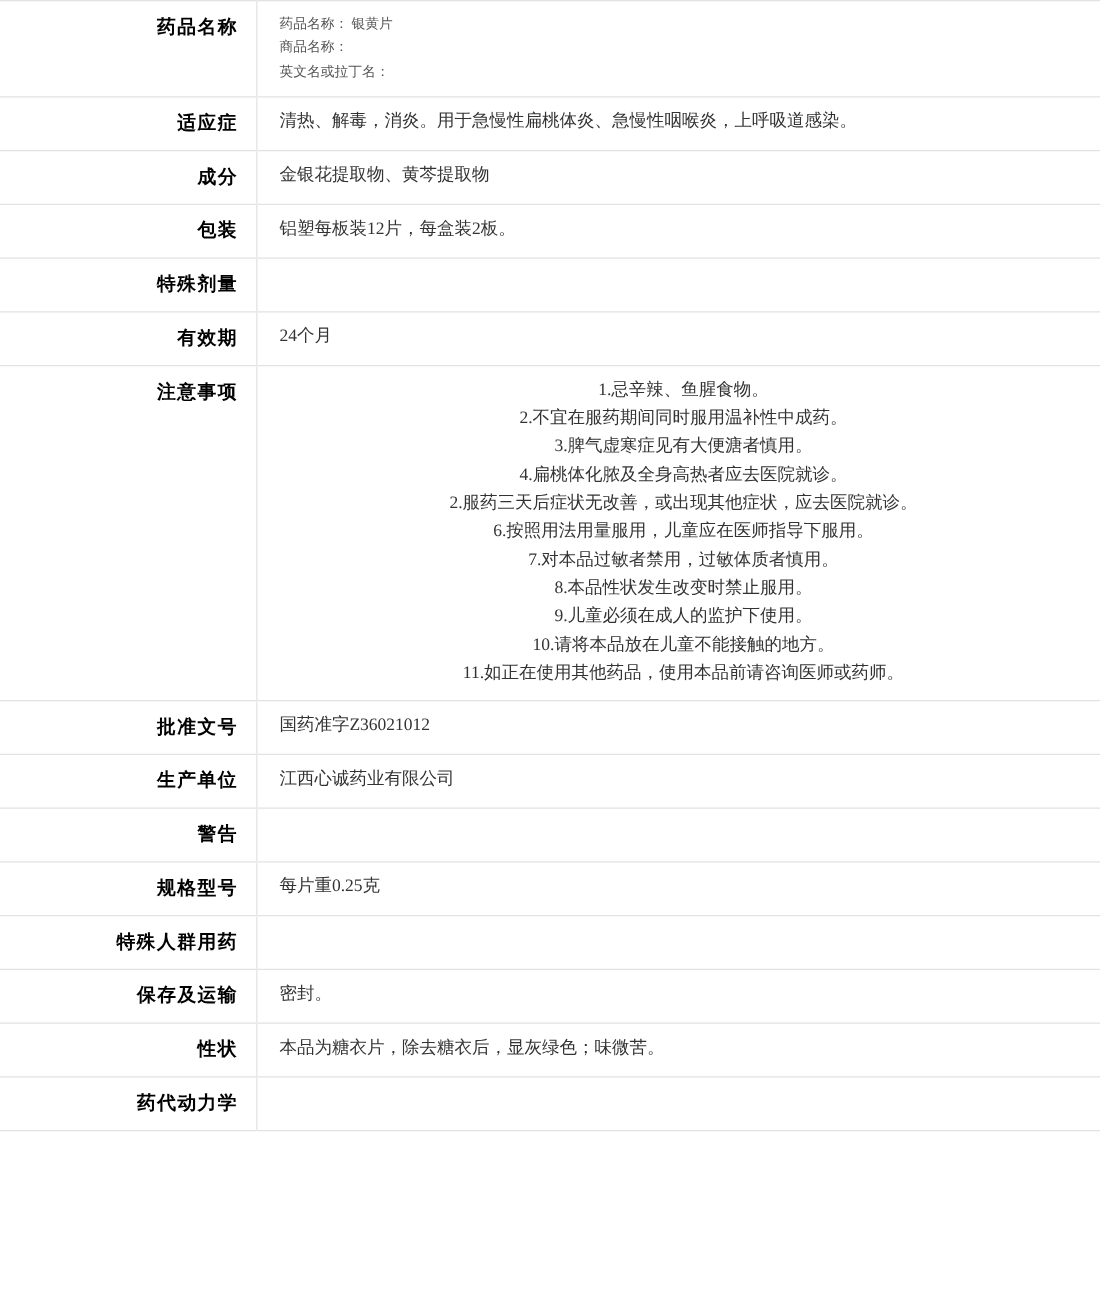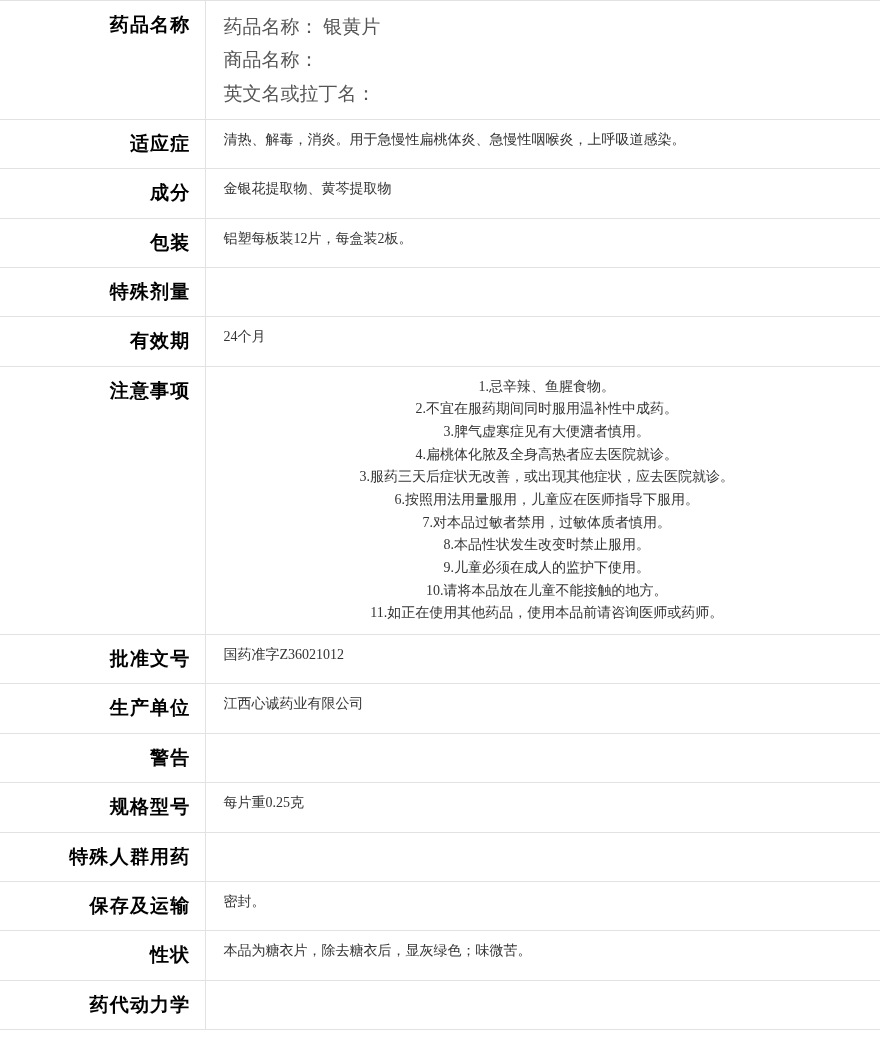--- a/index.html
+++ b/index.html
@@ -28,42 +28,42 @@
   }
   table.drug-table tr:first-child {
     border-top: 1px solid #e2e2e2;
   }
   td.label-cell {
     width: 205px;
     text-align: right;
     vertical-align: top;
     padding: 9px 14px 9px 6px;
     font-weight: bold;
-    font-size: 19px;
+    font-size: 15px;
     line-height: 1.6;
     letter-spacing: 1.2px;
     border-right: 1px solid #e2e2e2;
     color: #000000;
     white-space: nowrap;
   }
   td.value-cell {
     vertical-align: top;
     padding: 9px 10px 9px 18px;
     font-size: 14px;
     line-height: 1.62;
     color: #333333;
   }
   .value-cell .line {
     display: block;
     white-space: pre-wrap;
   }
   .name-block .line {
     color: #555555;
     line-height: 1.75;
-    font-size: 19px;
+    font-size: 11px;
   }
   .notes-list .line {
     display: block;
     text-align: center;
   }
   .empty-cell { min-height: 20px; }
 </style>
 </head>
 <body>
 
@@ -108,21 +108,21 @@
             <span class="line">24个月</span>
           </td>
         </tr>
         <tr>
           <td class="label-cell">注意事项</td>
           <td class="value-cell notes-list">
             <span class="line">1.忌辛辣、鱼腥食物。</span>
             <span class="line">2.不宜在服药期间同时服用温补性中成药。</span>
             <span class="line">3.脾气虚寒症见有大便溏者慎用。</span>
             <span class="line">4.扁桃体化脓及全身高热者应去医院就诊。</span>
-            <span class="line">3.服药三天后症状无改善，或出现其他症状，应去医院就诊。</span>
+            <span class="line">2.服药三天后症状无改善，或出现其他症状，应去医院就诊。</span>
             <span class="line">6.按照用法用量服用，儿童应在医师指导下服用。</span>
             <span class="line">7.对本品过敏者禁用，过敏体质者慎用。</span>
             <span class="line">8.本品性状发生改变时禁止服用。</span>
             <span class="line">9.儿童必须在成人的监护下使用。</span>
             <span class="line">10.请将本品放在儿童不能接触的地方。</span>
             <span class="line">11.如正在使用其他药品，使用本品前请咨询医师或药师。</span>
           </td>
         </tr>
         <tr>
           <td class="label-cell">批准文号</td>

